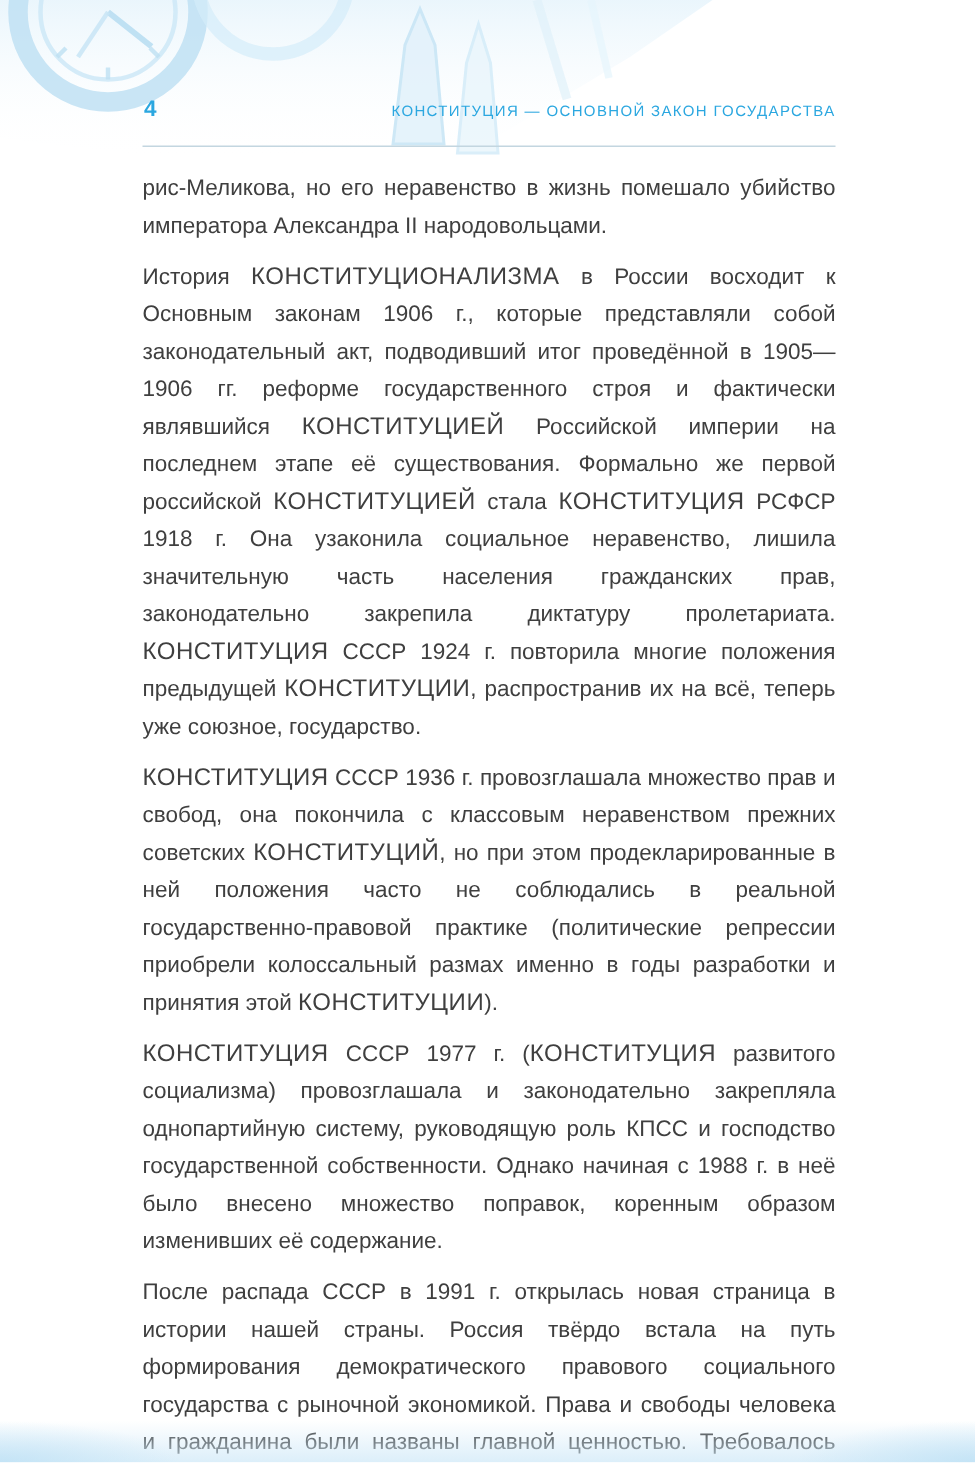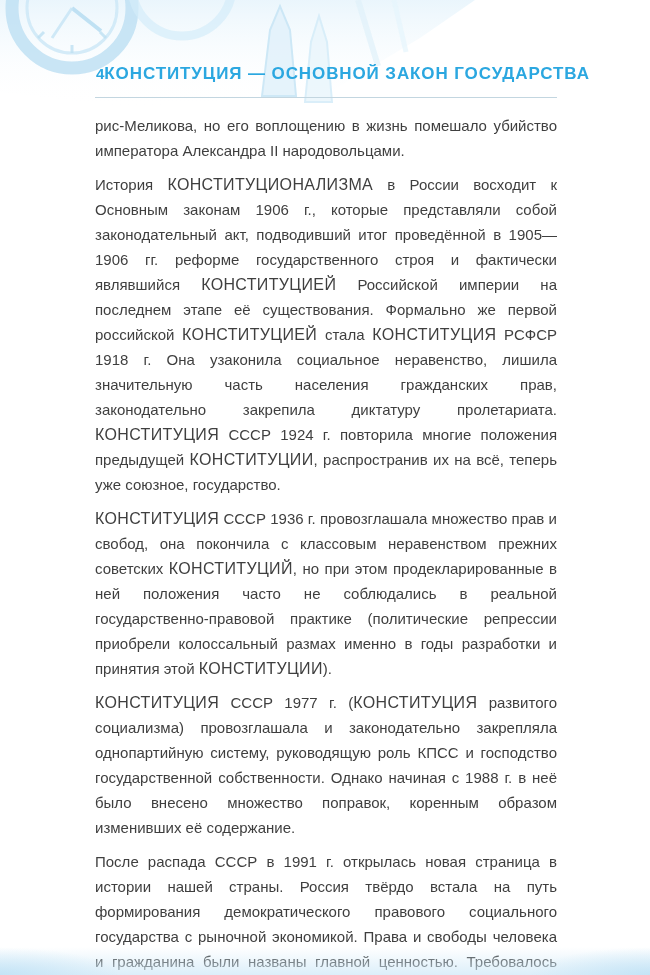--- a/index.html
+++ b/index.html
@@ -23,21 +23,21 @@
   }
   .page-header{
     position:absolute;top:64px;left:96px;right:93px;
     display:flex;align-items:baseline;
   }
   .page-num{
     color:var(--accent);font-size:15px;font-weight:bold;
   }
   .header-title{
     margin-left:auto;color:var(--accent);
-    font-size:17px;font-weight:bold;letter-spacing:0.9px;
+    font-size:10px;font-weight:normal;letter-spacing:0.9px;
     white-space:nowrap;
     text-align:center;
   }
   .header-rule{
     position:absolute;top:97px;left:95px;width:462px;height:1px;
     background:var(--divider);
   }
   .body-text{
     position:absolute;top:113px;left:95px;width:462px;
     color:var(--text);font-size:15px;line-height:25px;
@@ -93,21 +93,21 @@
   </div>
 
   <header class="page-header">
     <span class="page-num">4</span>
     <h1 class="header-title">КОНСТИТУЦИЯ — ОСНОВНОЙ ЗАКОН ГОСУДАРСТВА</h1>
   </header>
 
   <div class="header-rule"></div>
 
   <main class="body-text">
-      <p class="para"><span class="txt">рис-Меликова, но его воплощению в жизнь помешало убийство императора Александра II народовольцами.</span></p>
+      <p class="para"><span class="txt">рис-Меликова, но его неравенство в жизнь помешало убийство императора Александра II народовольцами.</span></p>
       <p class="para"><span class="txt">История </span><span class="caps">КОНСТИТУЦИОНАЛИЗМА</span><span class="txt"> в России восходит к Основным законам 1906 г., которые представляли собой законодательный акт, подводивший итог проведённой в 1905—1906 гг. реформе государственного строя и фактически являвшийся </span><span class="caps">КОНСТИТУЦИЕЙ</span><span class="txt"> Российской империи на последнем этапе её существования. Формально же первой российской </span><span class="caps">КОНСТИТУЦИЕЙ</span><span class="txt"> стала </span><span class="caps">КОНСТИТУЦИЯ</span><span class="txt"> РСФСР 1918 г. Она узаконила социальное неравенство, лишила значительную часть населения гражданских прав, законодательно закрепила диктатуру пролетариата. </span><span class="caps">КОНСТИТУЦИЯ</span><span class="txt"> СССР 1924 г. повторила многие положения предыдущей </span><span class="caps">КОНСТИТУЦИИ</span><span class="txt">, распространив их на всё, теперь уже союзное, государство.</span></p>
       <p class="para"><span class="caps">КОНСТИТУЦИЯ</span><span class="txt"> СССР 1936 г. провозглашала множество прав и свобод, она покончила с классовым неравенством прежних советских </span><span class="caps">КОНСТИТУЦИЙ</span><span class="txt">, но при этом продекларированные в ней положения часто не соблюдались в реальной государственно-правовой практике (политические репрессии приобрели колоссальный размах именно в годы разработки и принятия этой </span><span class="caps">КОНСТИТУЦИИ</span><span class="txt">).</span></p>
       <p class="para"><span class="caps">КОНСТИТУЦИЯ</span><span class="txt"> СССР 1977 г. (</span><span class="caps">КОНСТИТУЦИЯ</span><span class="txt"> развитого социализма) провозглашала и законодательно закрепляла однопартийную систему, руководящую роль КПСС и господство государственной собственности. Однако начиная с 1988 г. в неё было внесено множество поправок, коренным образом изменивших её содержание.</span></p>
       <p class="para"><span class="txt">После распада СССР в 1991 г. открылась новая страница в истории нашей страны. Россия твёрдо встала на путь формирования демократического правового социального государства с рыночной экономикой. Права и свободы человека и гражданина были названы главной ценностью. Требовалось законодательно закрепить провозглашённые нормы, поэтому был разработан проект</span></p>
     </main>
 
   <div class="deco-bottom"></div>
 
 </div>
 

